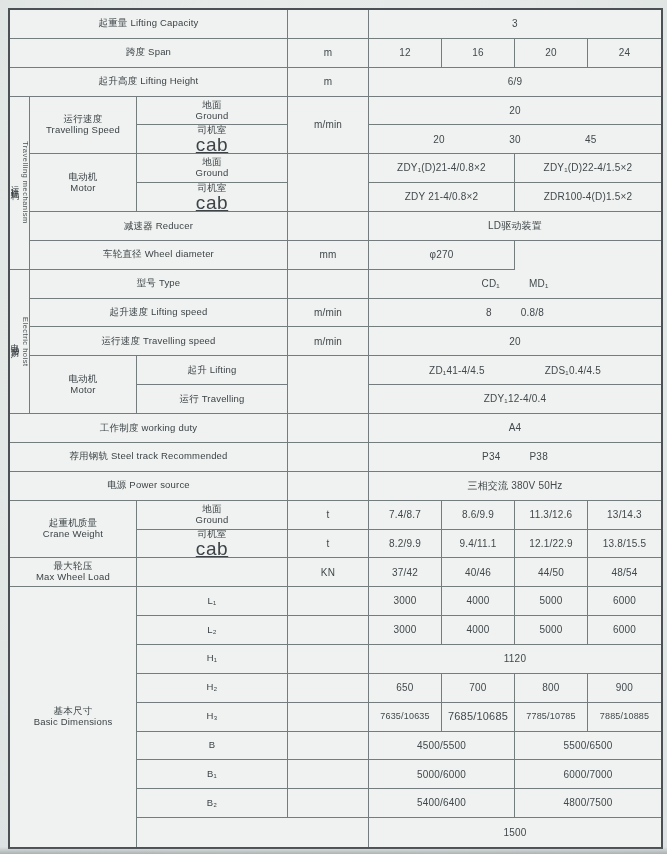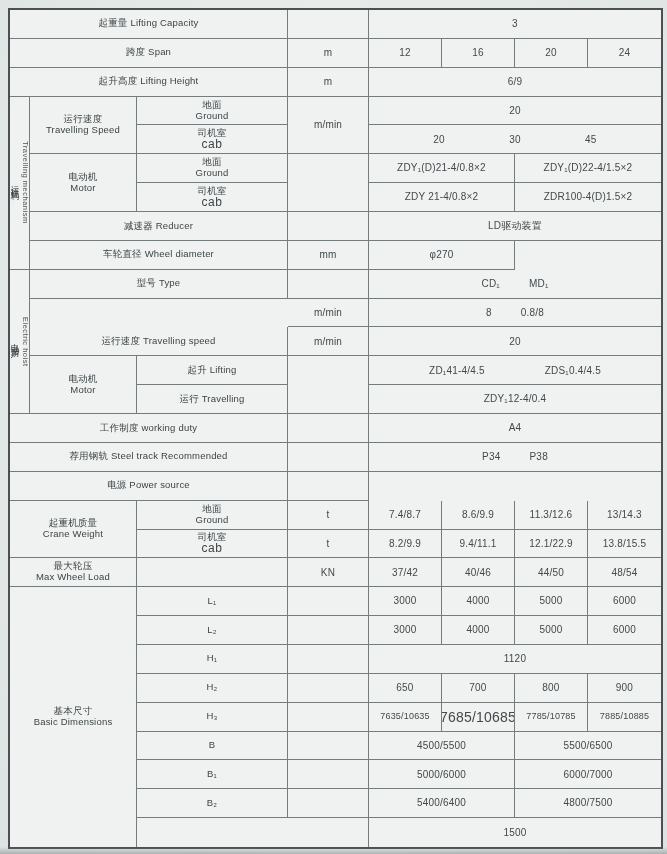--- a/index.html
+++ b/index.html
@@ -23,21 +23,21 @@
     border-bottom:1px solid #757c7e;
     display:flex;align-items:center;justify-content:center;
     text-align:center;overflow:hidden;
     font-size:10px;line-height:1.15;letter-spacing:.2px;
     padding:1px 2px;color:#42484c;white-space:nowrap;
   }
   .nr{border-right:none;}
   .nb{border-bottom:none;}
   .lbl{font-size:9.5px;color:#3d4347;}
   .two{flex-direction:column;gap:0;}
-  .cab{font-size:12px;letter-spacing:.6px;line-height:.95;}
+  .cab{font-size:19px;letter-spacing:.6px;line-height:.95;text-decoration:underline;}
   .side{gap:1px;padding:0;}
   .vzh{writing-mode:vertical-rl;text-orientation:upright;font-size:8.5px;letter-spacing:2px;color:#3d4347;}
   .ven{writing-mode:vertical-rl;font-size:7.5px;letter-spacing:.5px;color:#4d5356;}
   .pair{gap:29px;}
   .evenly{justify-content:space-evenly;gap:0;padding:0;}
   .scan-edge{
     position:absolute;left:0;bottom:0;width:667px;height:7px;
     background:linear-gradient(to bottom, rgba(130,137,137,0) 0%, rgba(130,137,137,.55) 100%);
   }
 </style>
@@ -117,20 +117,21 @@
     <span class="ven">Electric hoist</span>
   </div>
 
   <div class="c lbl" style="grid-row:10;grid-column:2/4">型号 Type</div>
   <div class="c" style="grid-row:10;grid-column:4/5"></div>
   <div class="c nr pair" style="grid-row:10;grid-column:5/9">
     <span>CD₁</span>
     <span>MD₁</span>
   </div>
 
+  <div class="c lbl" style="grid-row:11;grid-column:2/4">起升速度 Lifting speed</div>
   <div class="c" style="grid-row:11;grid-column:4/5">m/min</div>
   <div class="c nr pair" style="grid-row:11;grid-column:5/9">
     <span>8</span>
     <span>0.8/8</span>
   </div>
 
   <div class="c lbl" style="grid-row:12;grid-column:2/4">运行速度 Travelling speed</div>
   <div class="c" style="grid-row:12;grid-column:4/5">m/min</div>
   <div class="c nr" style="grid-row:12;grid-column:5/9">20</div>
 
@@ -153,20 +154,21 @@
 
   <div class="c lbl" style="grid-row:16;grid-column:1/4">荐用钢轨 Steel track Recommended</div>
   <div class="c" style="grid-row:16;grid-column:4/5"></div>
   <div class="c nr pair" style="grid-row:16;grid-column:5/9">
     <span>P34</span>
     <span>P38</span>
   </div>
 
   <div class="c lbl" style="grid-row:17;grid-column:1/4">电源 Power source</div>
   <div class="c" style="grid-row:17;grid-column:4/5"></div>
+  <div class="c nr" style="grid-row:17;grid-column:5/9">三相交流 380V 50Hz</div>
 
   <div class="c lbl two" style="grid-row:18/20;grid-column:1/3">
     <span>起重机质量</span>
     <span>Crane Weight</span>
   </div>
   <div class="c lbl two" style="grid-row:18;grid-column:3/4">
     <span>地面</span>
     <span>Ground</span>
   </div>
   <div class="c" style="grid-row:18;grid-column:4/5">t</div>
@@ -221,21 +223,21 @@
   <div class="c lbl" style="grid-row:24;grid-column:3/4">H₂</div>
   <div class="c" style="grid-row:24;grid-column:4/5"></div>
   <div class="c" style="grid-row:24;grid-column:5/6">650</div>
   <div class="c" style="grid-row:24;grid-column:6/7">700</div>
   <div class="c" style="grid-row:24;grid-column:7/8">800</div>
   <div class="c nr" style="grid-row:24;grid-column:8/9">900</div>
 
   <div class="c lbl" style="grid-row:25;grid-column:3/4">H₃</div>
   <div class="c" style="grid-row:25;grid-column:4/5"></div>
   <div class="c" style="grid-row:25;grid-column:5/6;font-size:9px">7635/10635</div>
-  <div class="c" style="grid-row:25;grid-column:6/7;font-size:14px">7685/10685</div>
+  <div class="c" style="grid-row:25;grid-column:6/7;font-size:11px">7685/10685</div>
   <div class="c" style="grid-row:25;grid-column:7/8;font-size:9px">7785/10785</div>
   <div class="c nr" style="grid-row:25;grid-column:8/9;font-size:9px">7885/10885</div>
 
   <div class="c lbl" style="grid-row:26;grid-column:3/4">B</div>
   <div class="c" style="grid-row:26;grid-column:4/5"></div>
   <div class="c" style="grid-row:26;grid-column:5/7">4500/5500</div>
   <div class="c nr" style="grid-row:26;grid-column:7/9">5500/6500</div>
 
   <div class="c lbl" style="grid-row:27;grid-column:3/4">B₁</div>
   <div class="c" style="grid-row:27;grid-column:4/5"></div>

